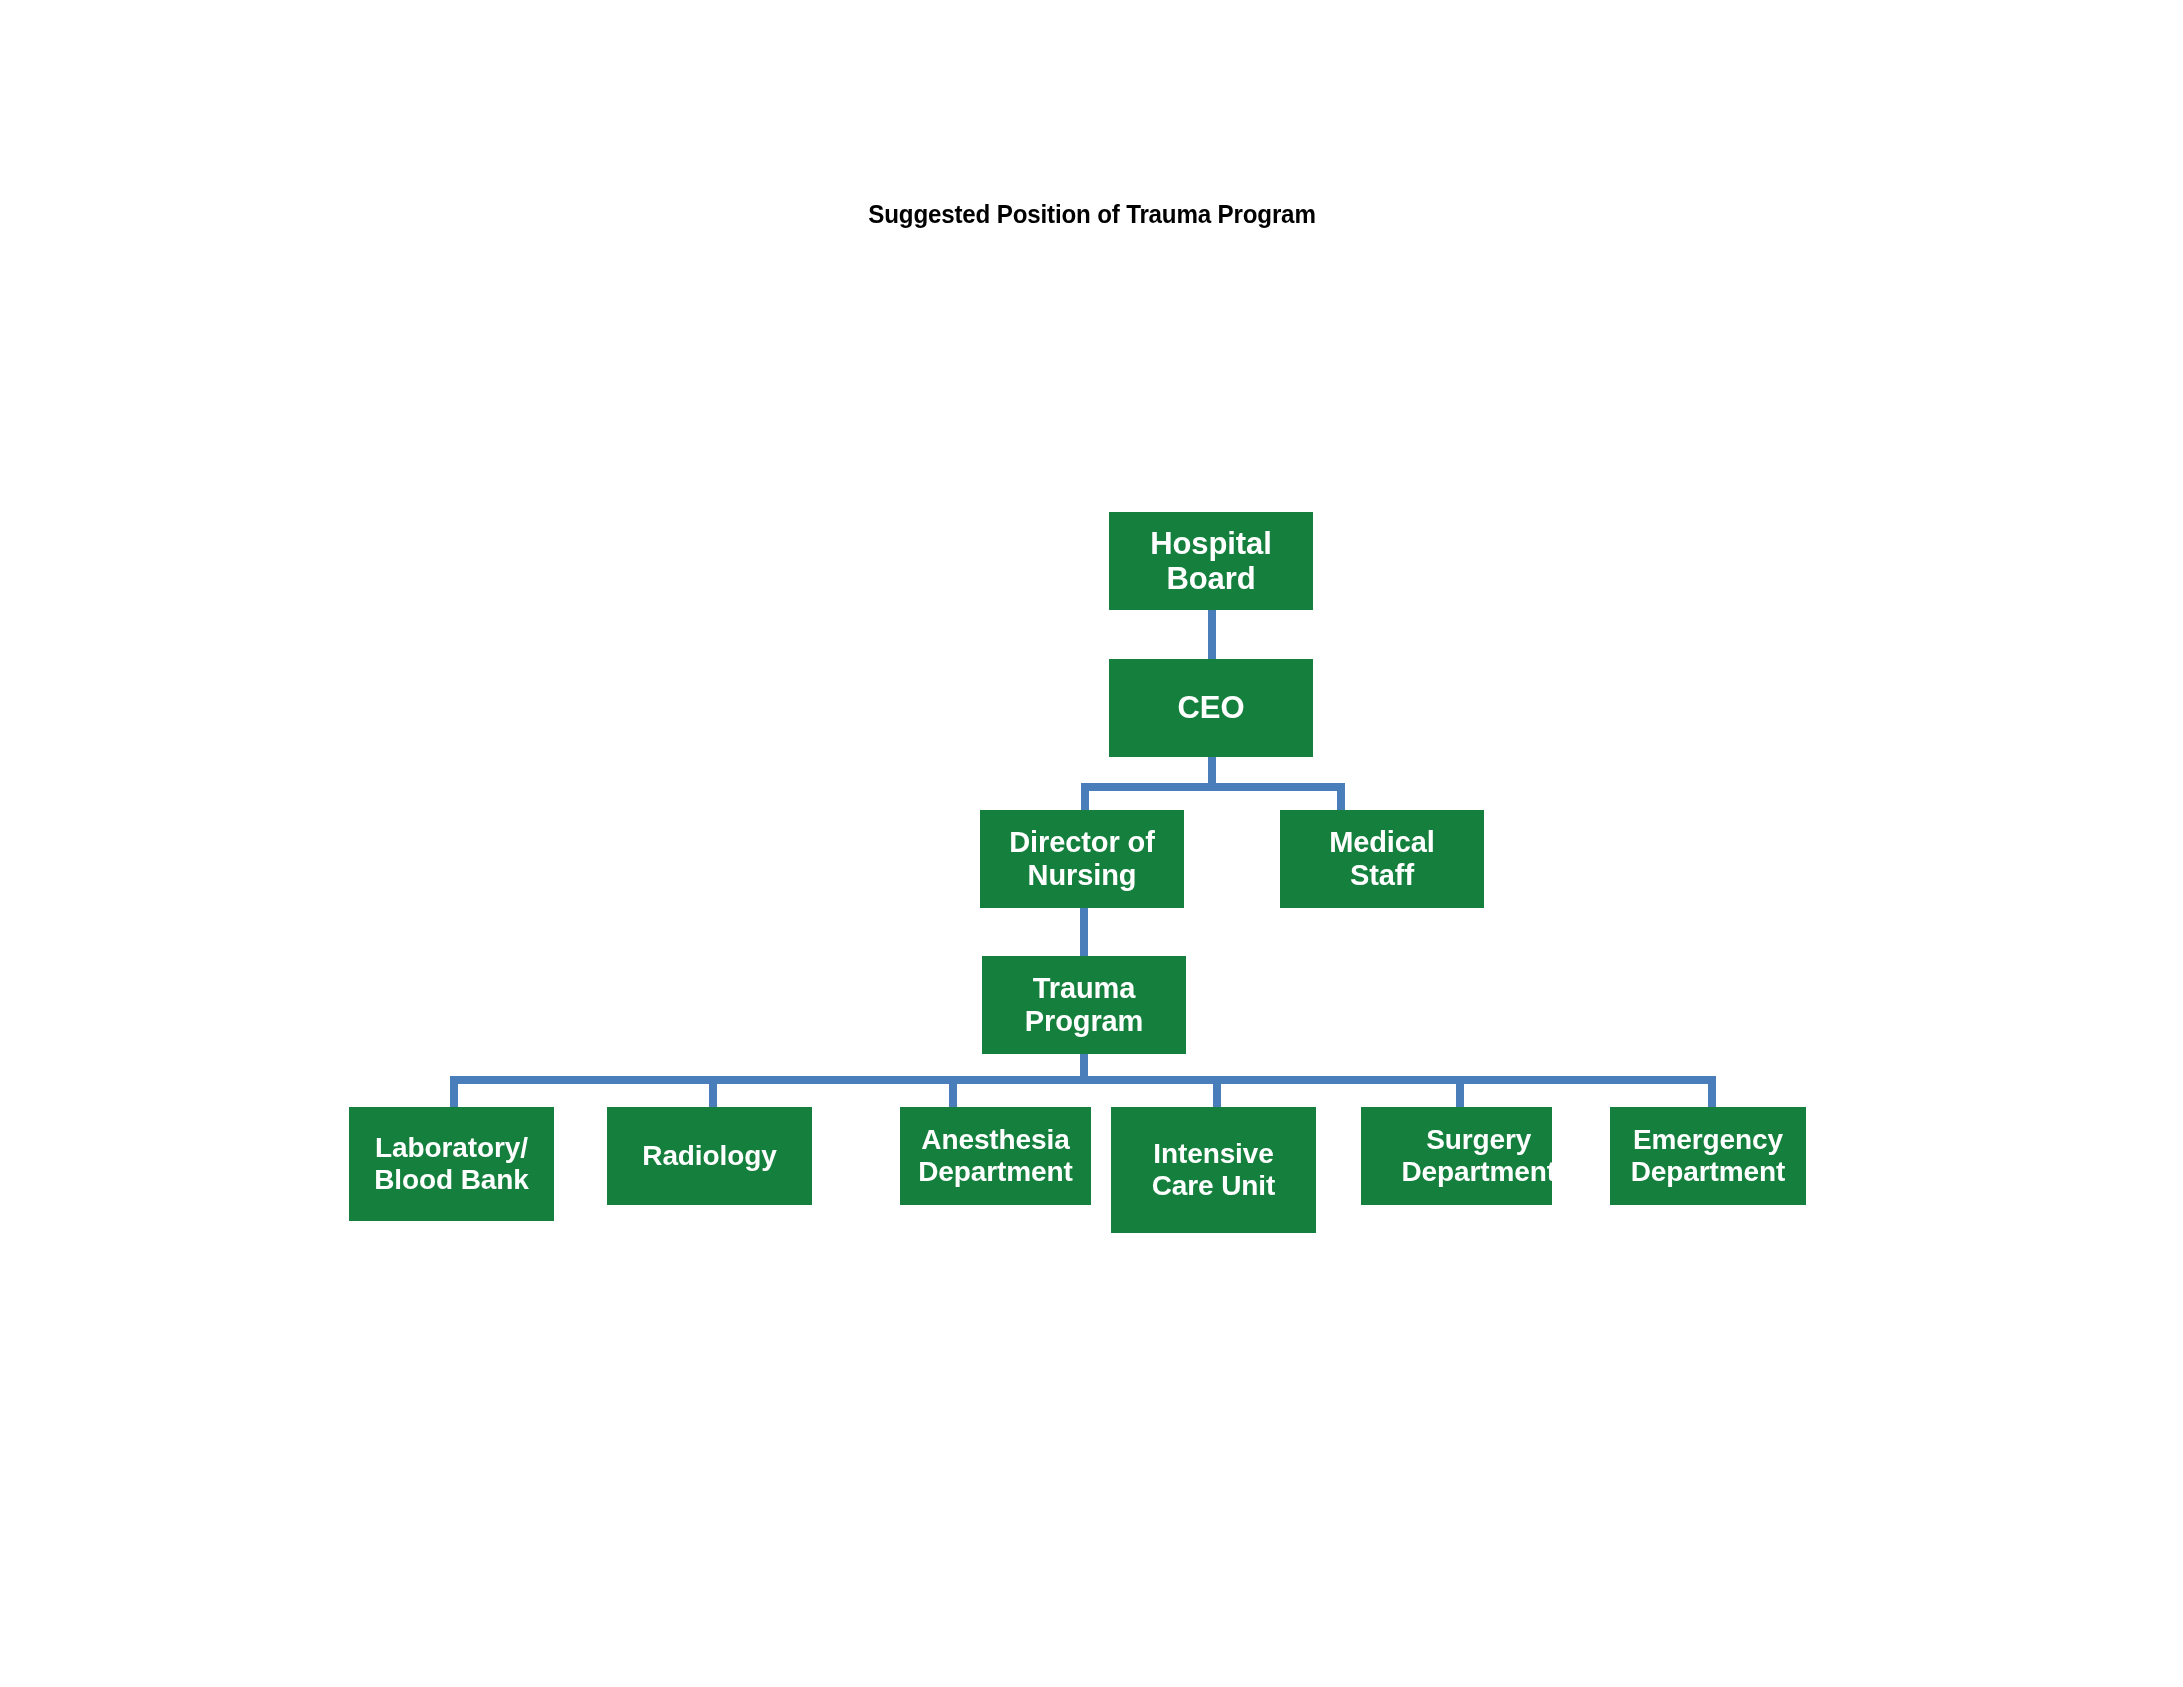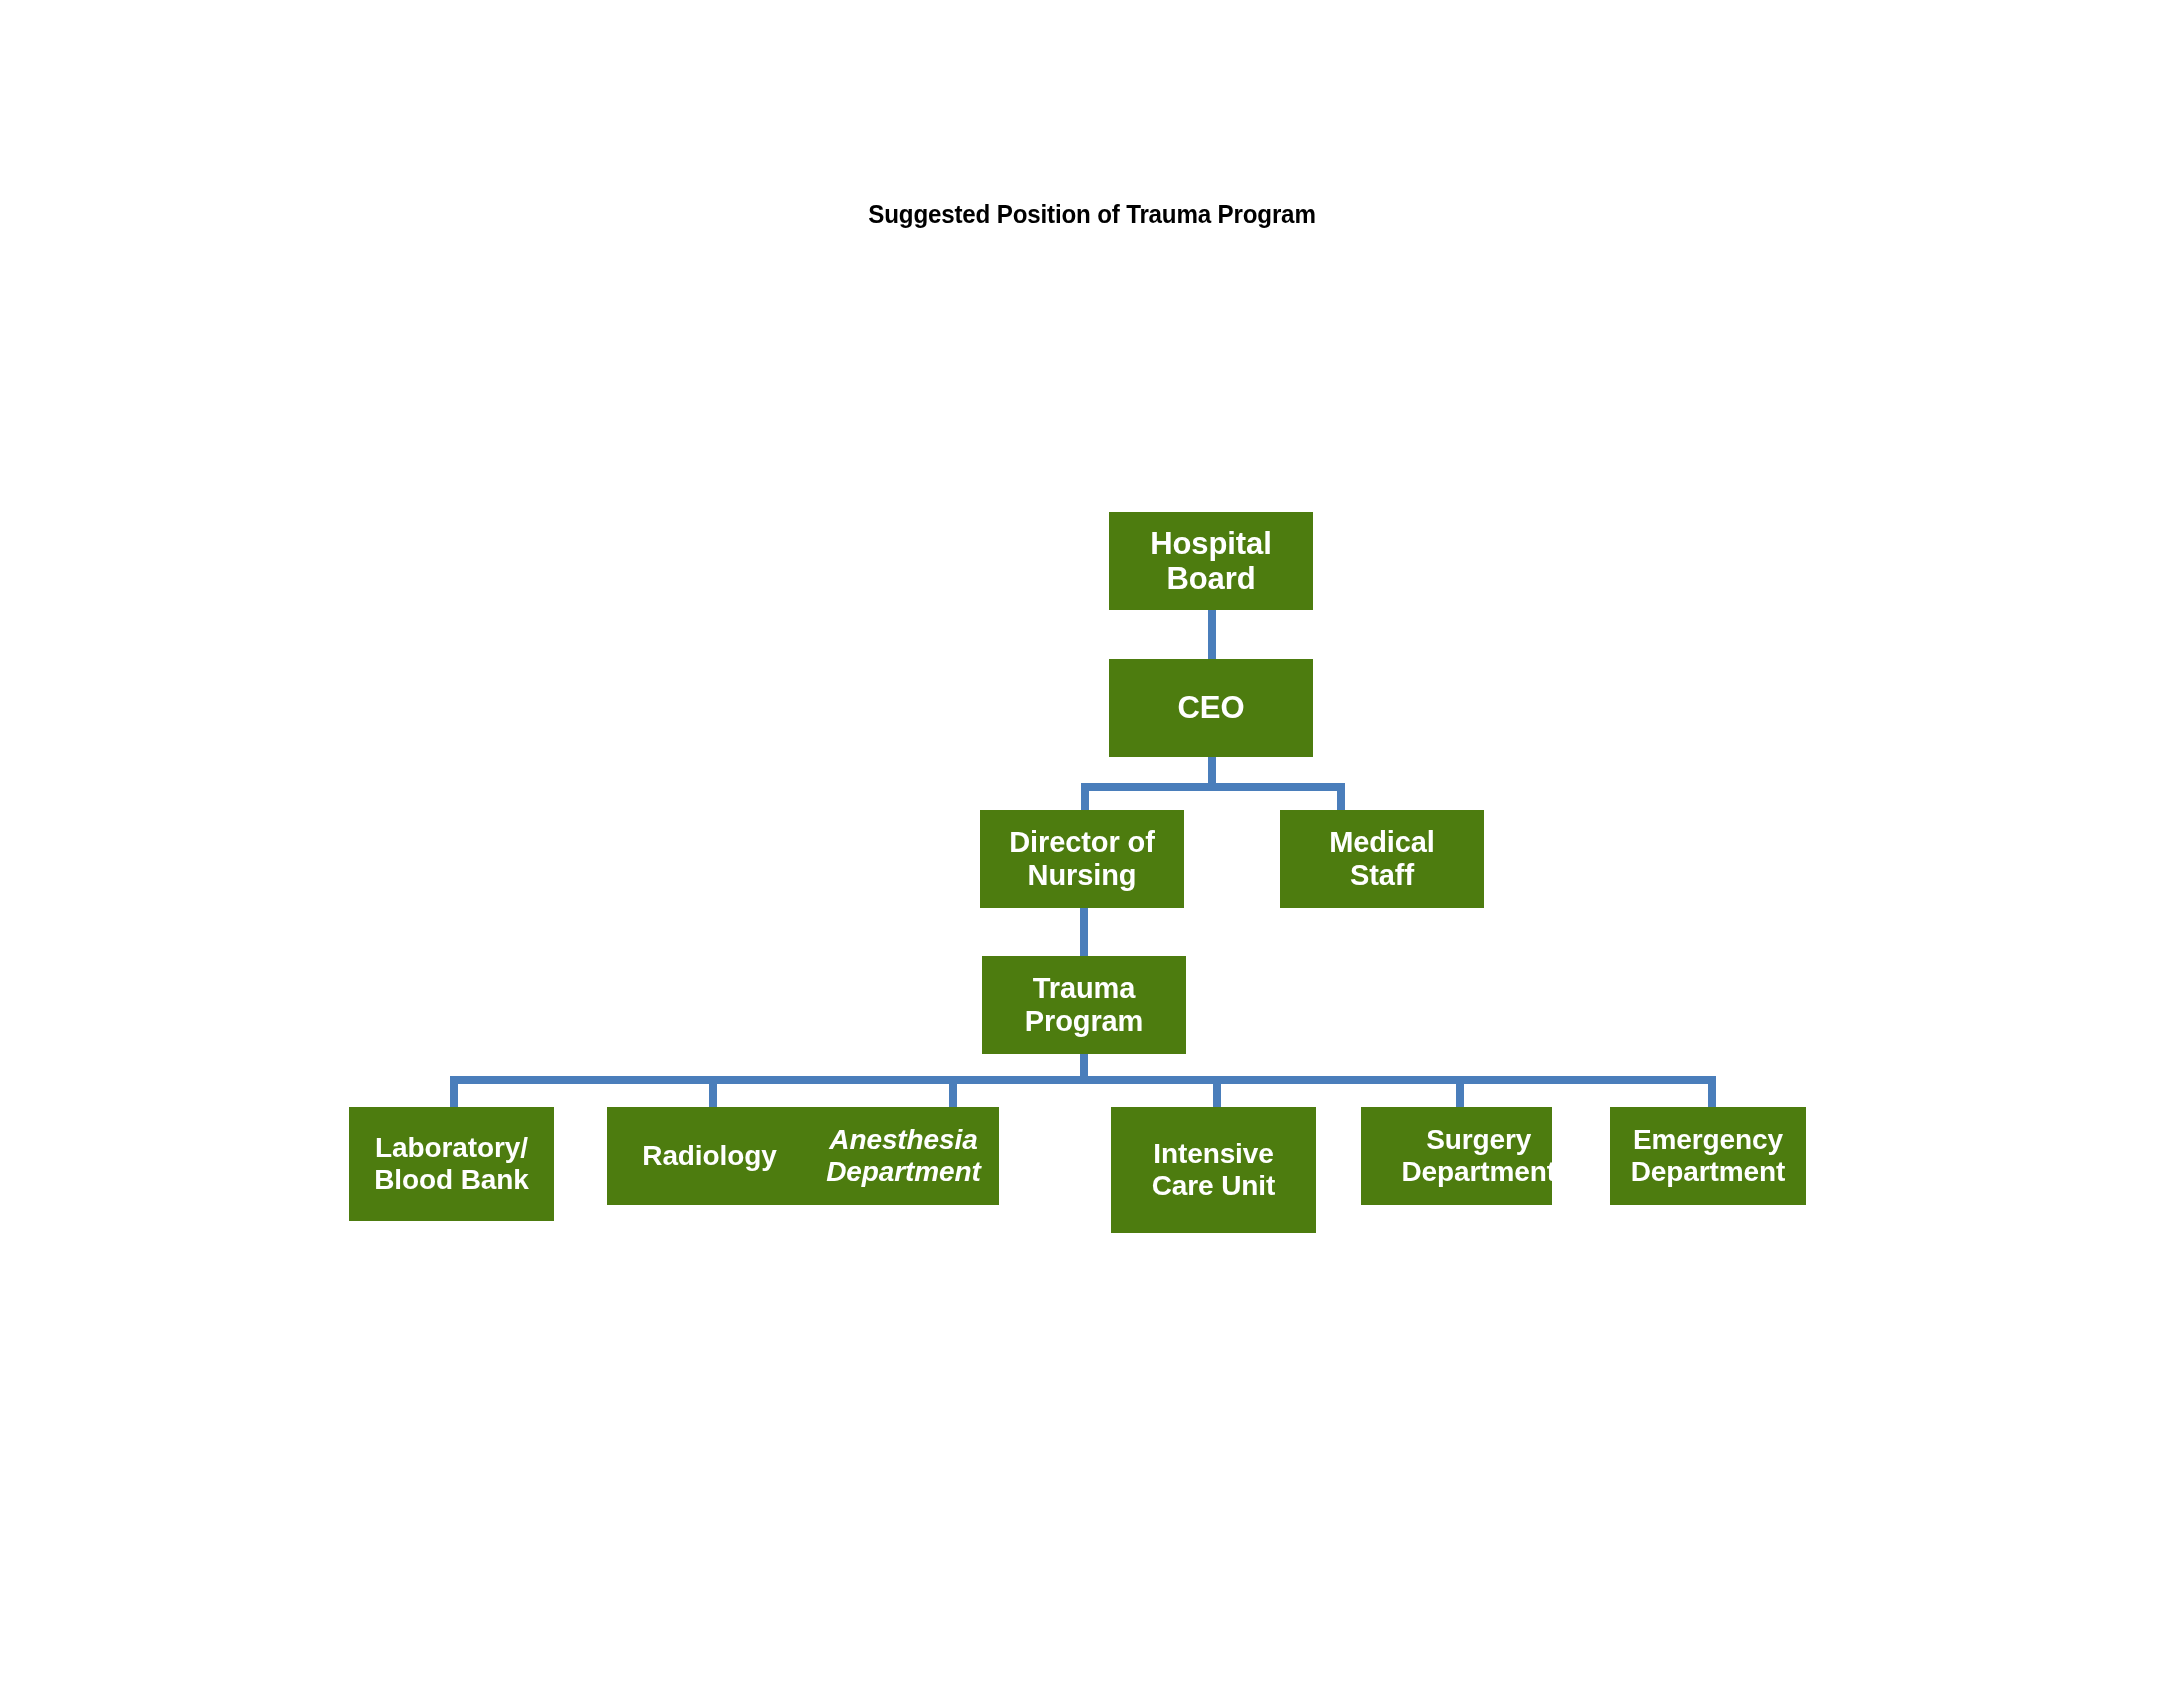--- a/index.html
+++ b/index.html
@@ -30,21 +30,21 @@
     color: #000000;
     letter-spacing: -0.2px;
     transform: scaleX(0.93);
     transform-origin: center top;
     white-space: nowrap;
   }
   
   .node {
     position: absolute;
     box-sizing: border-box;
-    background: #4d7c0f;
+    background: #15803d;
     color: #ffffff;
     display: flex;
     align-items: center;
     justify-content: center;
     text-align: center;
     font-weight: bold;
     line-height: 1.14;
     letter-spacing: -0.1px;
     padding: 0 3.5px;
     white-space: pre-line;
@@ -100,21 +100,21 @@
   <div class="conn conn-v" style="left:949px; top:1076px; height:31px;"></div>
   <div class="conn conn-v" style="left:1213px; top:1076px; height:31px;"></div>
   <div class="conn conn-v" style="left:1456px; top:1076px; height:31px;"></div>
   <div class="conn conn-v" style="left:1708px; top:1076px; height:31px;"></div>
 
   <div class="node sz-sm" style="left:349px; top:1107px; width:205px; height:114px;">Laboratory/
 Blood Bank</div>
 
   <div class="node sz-sm" style="left:607px; top:1107px; width:205px; height:98px;">Radiology</div>
 
-  <div class="node sz-sm" style="left:808px; top:1107px; width:191px; height:98px;font-style:italic;">Anesthesia
+  <div class="node sz-sm" style="left:900px; top:1107px; width:191px; height:98px;">Anesthesia
 Department</div>
 
   <div class="node sz-sm" style="left:1111px; top:1107px; width:205px; height:126px;">Intensive
 Care Unit</div>
 
   <div class="node sz-sm" style="left:1361px; top:1107px; width:191px; height:98px;padding-left:48px;">Surgery
 Department</div>
 
   <div class="node sz-sm" style="left:1610px; top:1107px; width:196px; height:98px;">Emergency
 Department</div>

